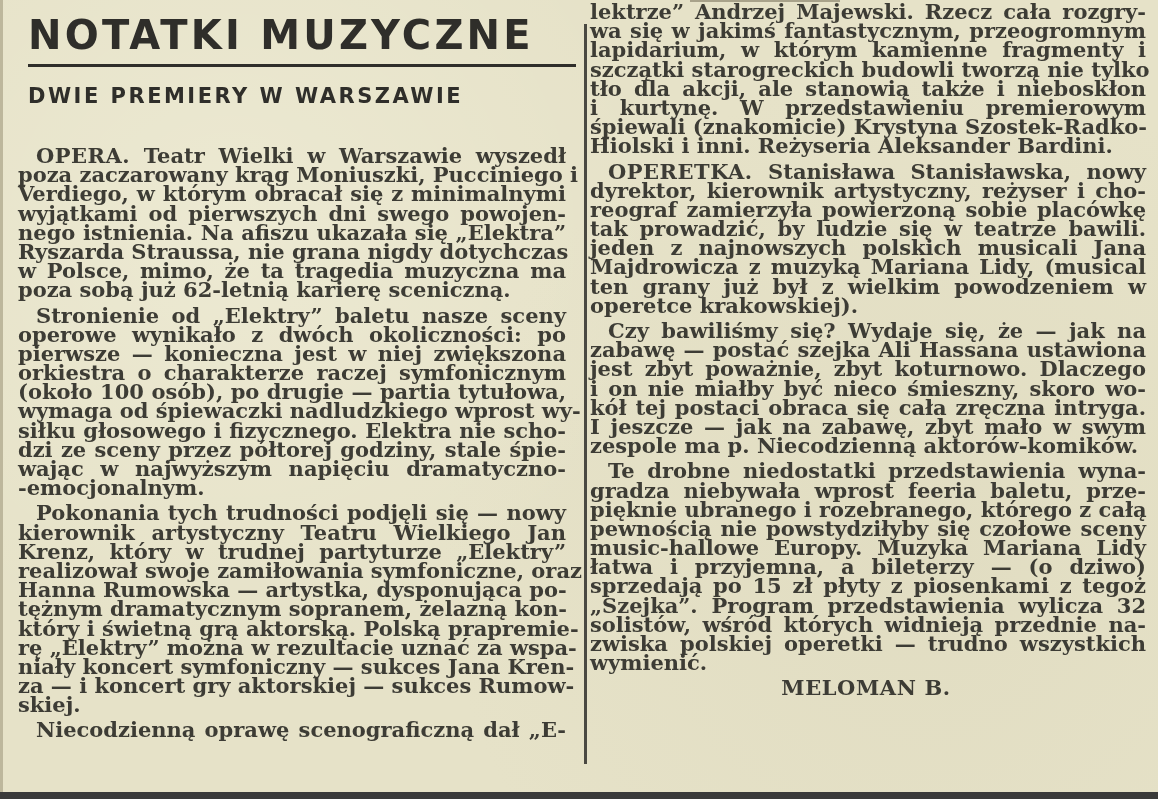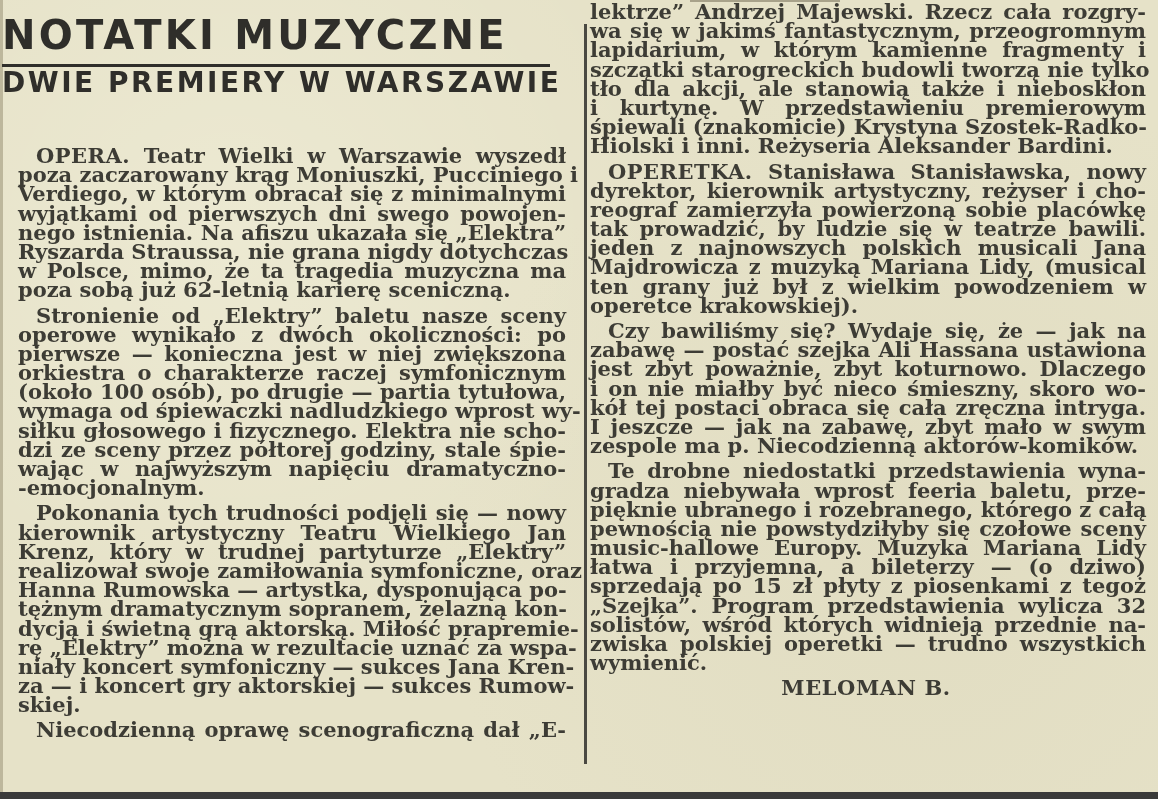--- a/index.html
+++ b/index.html
@@ -43,21 +43,21 @@
       position: absolute;
       left: 690px; top: 0;
       width: 150px;
       height: 2px;
       background: #a8a28a;
     }
 
     
     .masthead {
       position: absolute;
-      left: 2px;
+      left: 28px;
       top: 14px;
       width: 550px;
     }
     .title {
       font-family: "DejaVu Sans", "Liberation Sans", sans-serif;
       font-weight: bold;
       font-size: 40px;
       letter-spacing: 3.2px;
       color: #2f2e2a;
       line-height: 42px;
@@ -66,24 +66,24 @@
     }
     .title-rule {
       margin-top: 8px;
       height: 3px;
       background: #2f2e2a;
       width: 548px;
     }
     .subtitle {
       font-family: "DejaVu Sans", "Liberation Sans", sans-serif;
       font-weight: bold;
-      font-size: 28px;
+      font-size: 21px;
       letter-spacing: 2.5px;
       color: #2f2e2a;
-      margin-top: 2px;
+      margin-top: 15px;
       line-height: 28px;
       white-space: nowrap;
       transform: scaleX(1.0);
     }
 
     
     .col {
       position: absolute;
       font-size: 21px;
       font-weight: bold;
@@ -176,21 +176,21 @@
       <span class="line last">-emocjonalnym.</span>
     </div>
 
     <div class="para">
       <span class="line indent">Pokonania tych trudności podjęli się — nowy</span>
       <span class="line">kierownik artystyczny Teatru Wielkiego Jan</span>
       <span class="line">Krenz, który w trudnej partyturze „Elektry”</span>
       <span class="line">realizował swoje zamiłowania symfoniczne, oraz</span>
       <span class="line">Hanna Rumowska — artystka, dysponująca po-</span>
       <span class="line">tężnym dramatycznym sopranem, żelazną kon-</span>
-      <span class="line">dycją i świetną grą aktorską. Miłość prapremie-</span>
+      <span class="line">który i świetną grą aktorską. Polską prapremie-</span>
       <span class="line">rę „Elektry” można w rezultacie uznać za wspa-</span>
       <span class="line">niały koncert symfoniczny — sukces Jana Kren-</span>
       <span class="line">za — i koncert gry aktorskiej — sukces Rumow-</span>
       <span class="line last">skiej.</span>
     </div>
 
     <div class="para">
       <span class="line indent">Niecodzienną oprawę scenograficzną dał „E-</span>
     </div>
   </div>

